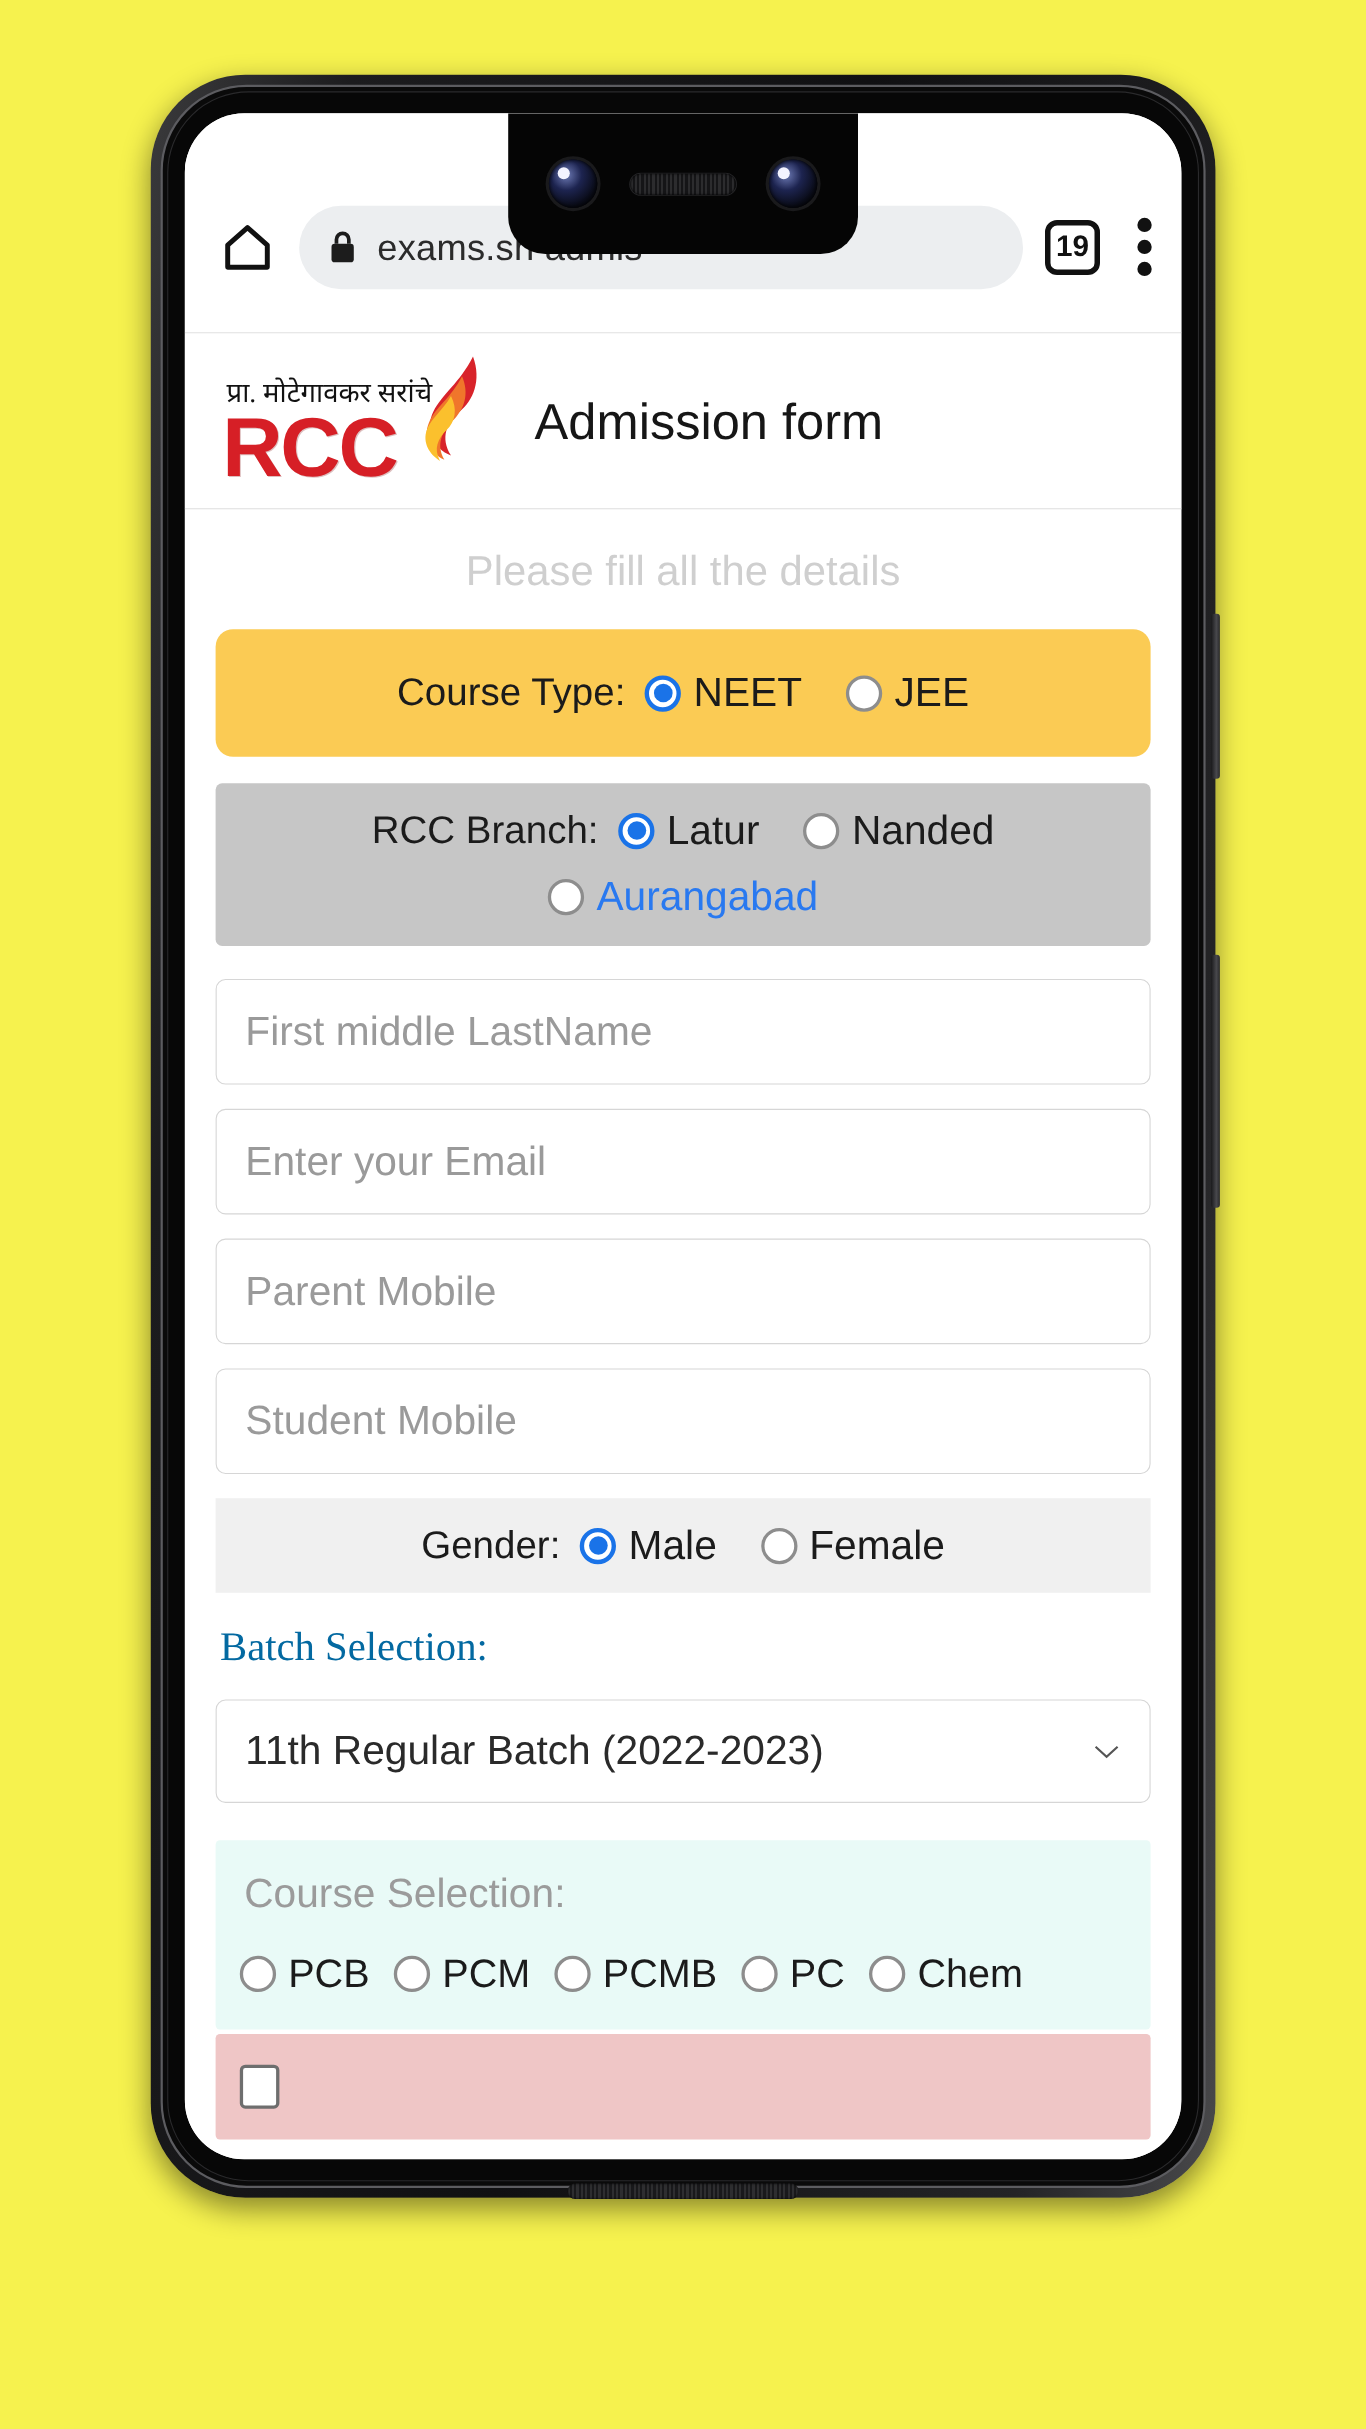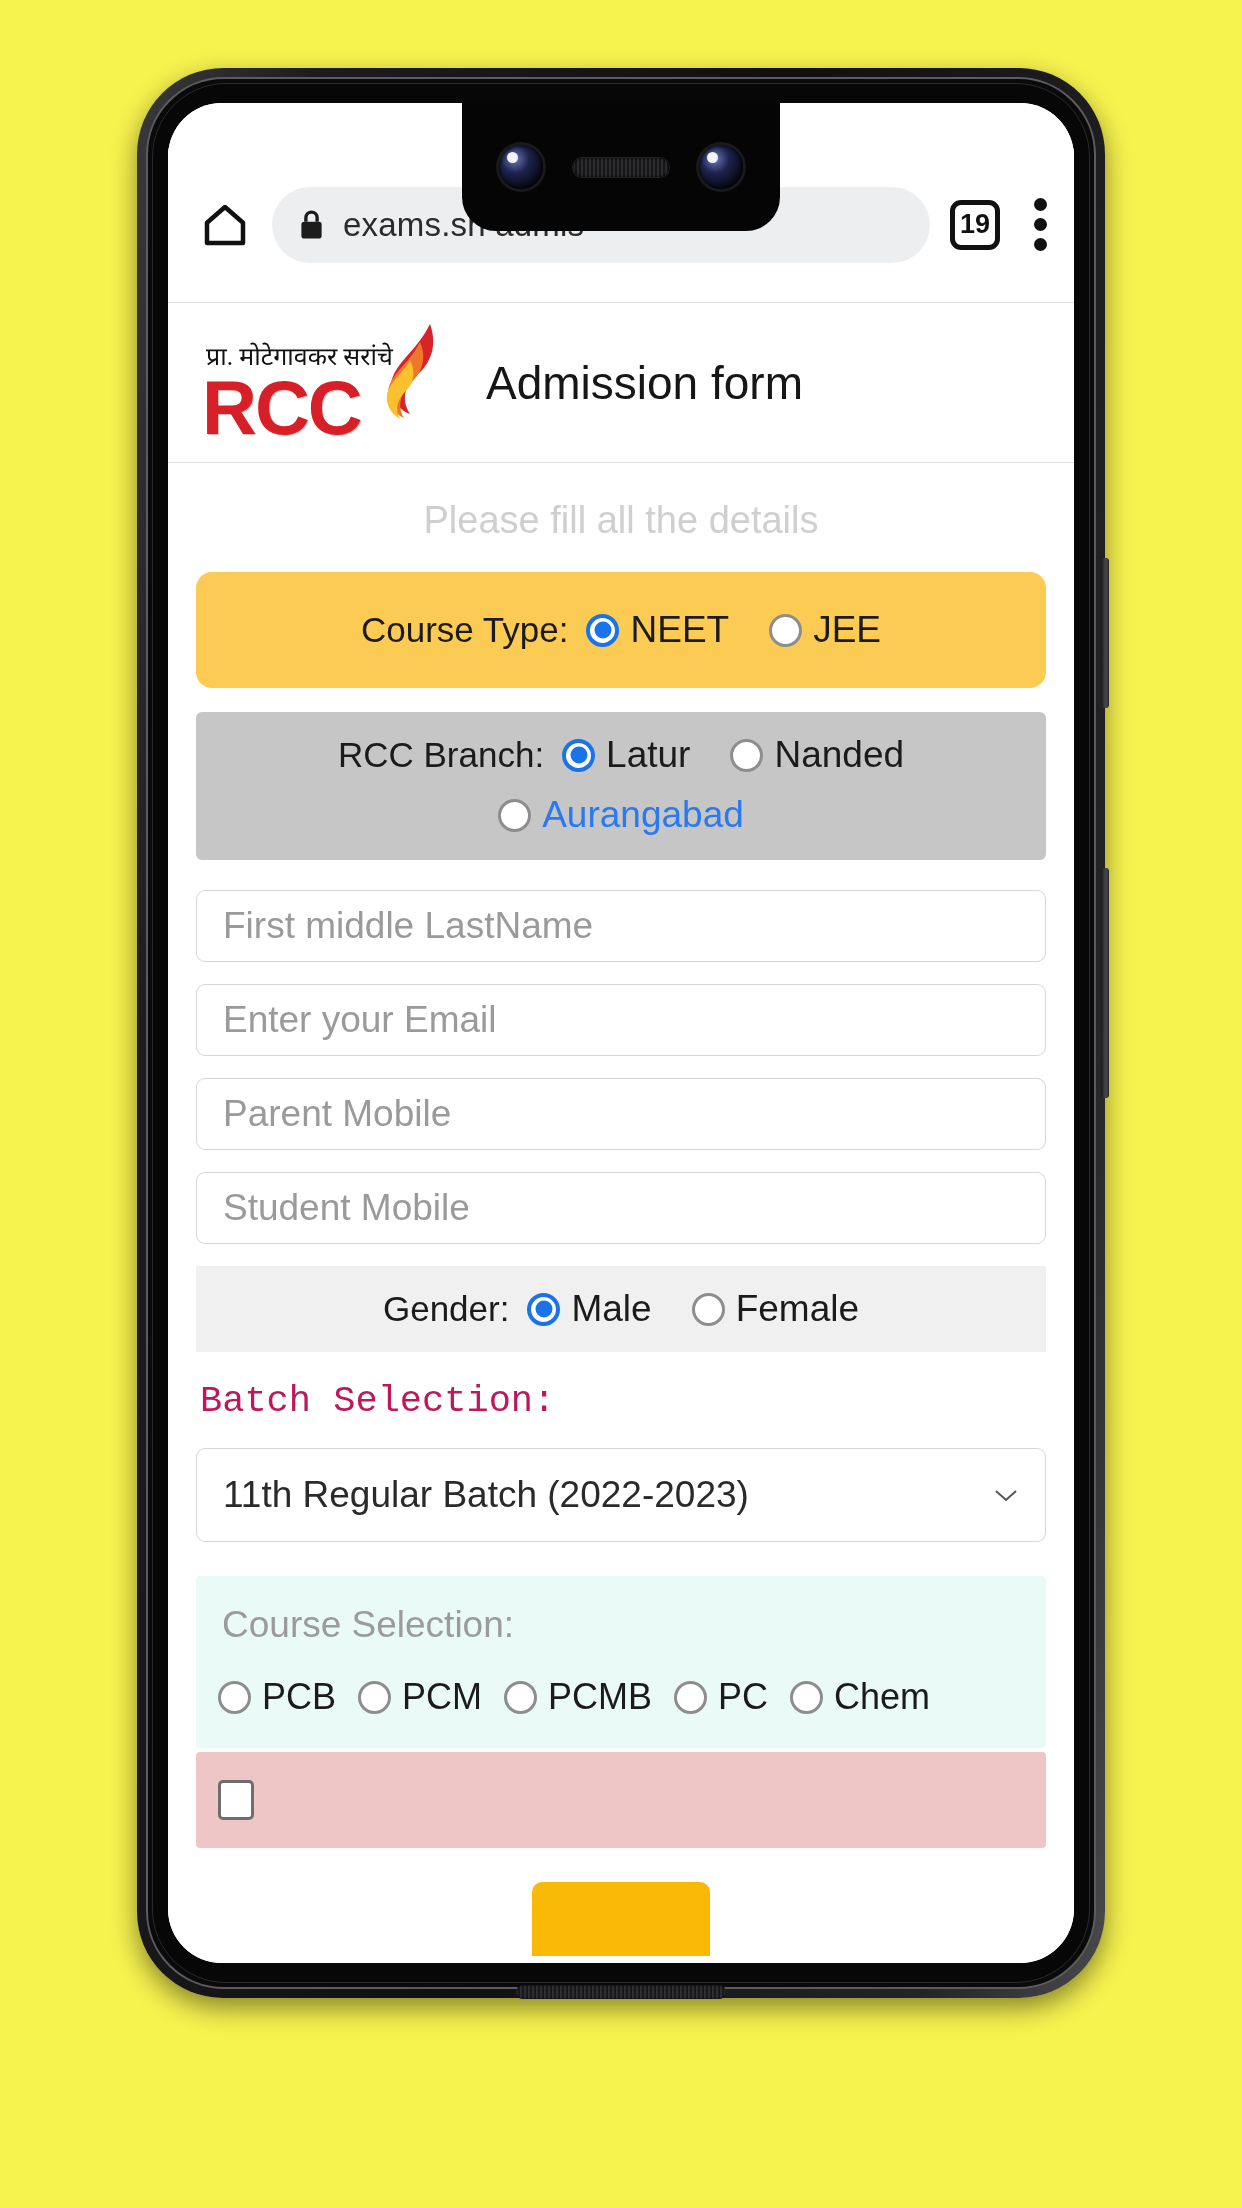--- a/index.html
+++ b/index.html
@@ -239,38 +239,38 @@
     width: 17px; height: 17px;
     border-radius: 50%;
     background: #1a73e8;
   }
   #branch-row1 { display: flex; align-items: center; justify-content: center; width: 100%; }
   #branch-row2 { display: flex; align-items: center; justify-content: center; width: 100%; margin-top: 18px; }
   #aurangabad-label { color: #2979f0; }
 
   .text-field {
     width: 100%;
-    height: 72px;
+    height: 96px;
     border: 1px solid #d6d6d6;
     border-radius: 9px;
     background: #fff;
     display: flex;
     align-items: center;
     padding: 0 26px;
     margin-bottom: 22px;
     font-size: 37px;
     color: #9a9a9a;
     font-family: "Liberation Sans", sans-serif;
   }
 
   #batch-label {
     font-size: 37px;
-    color: #be185d;
+    color: #0369a1;
     margin: 14px 0 26px 4px;
-    font-family: Liberation Mono, monospace;
+    font-family: Liberation Serif, serif;
   }
   #batch-select {
     width: 100%;
     height: 94px;
     border: 1px solid #d6d6d6;
     border-radius: 9px;
     background: #fff;
     display: flex;
     align-items: center;
     justify-content: space-between;

